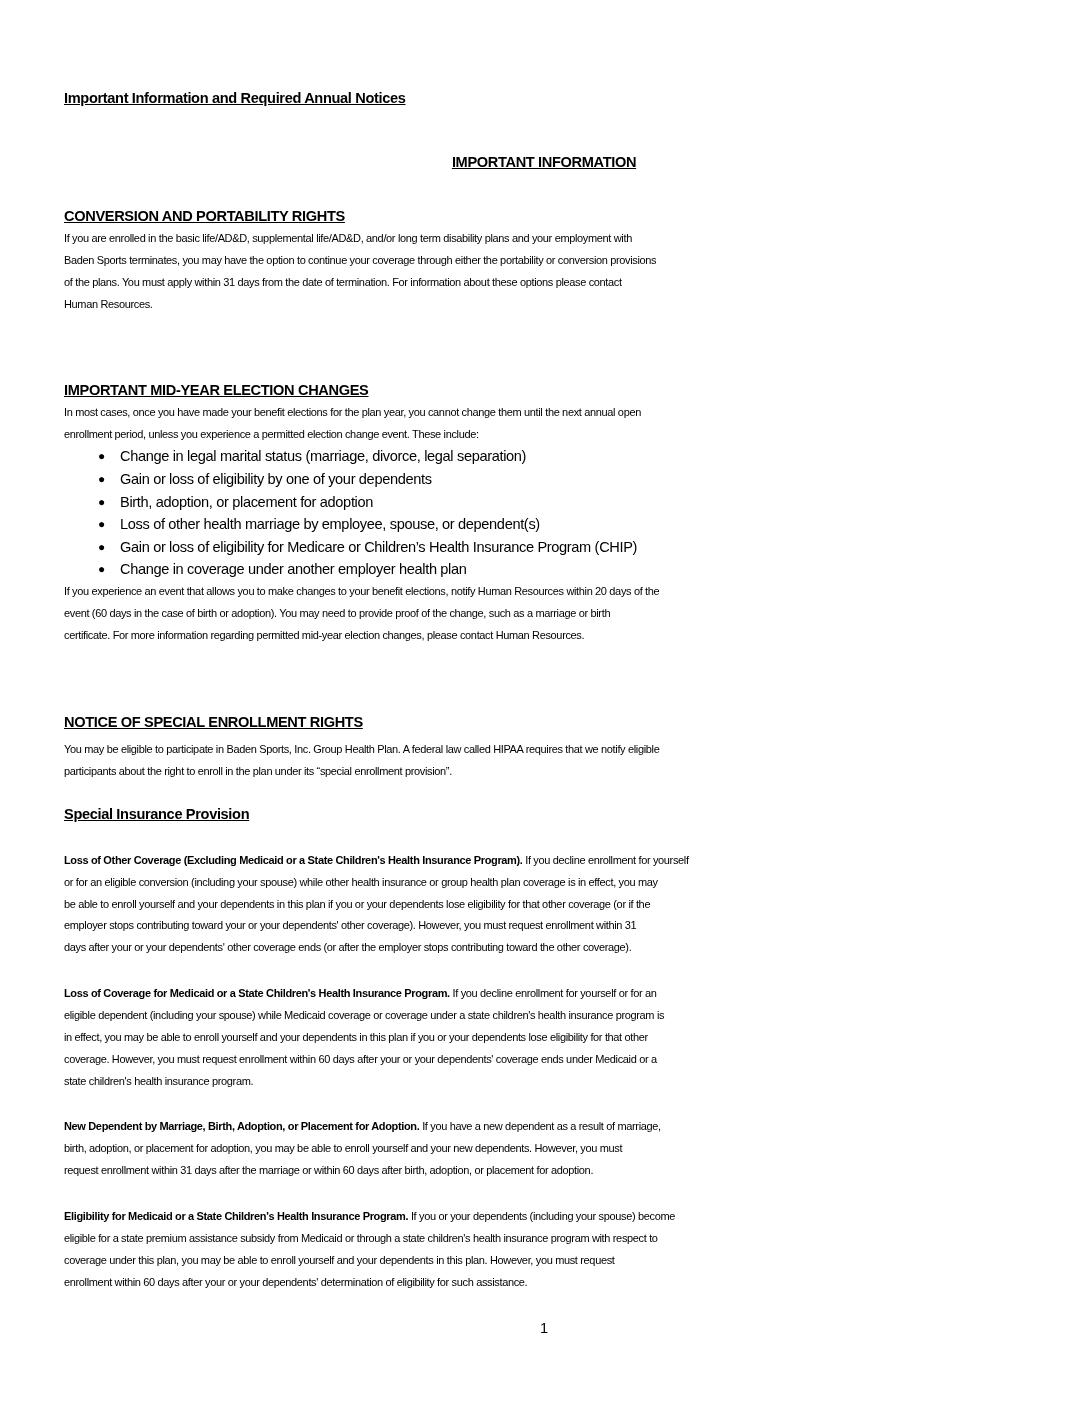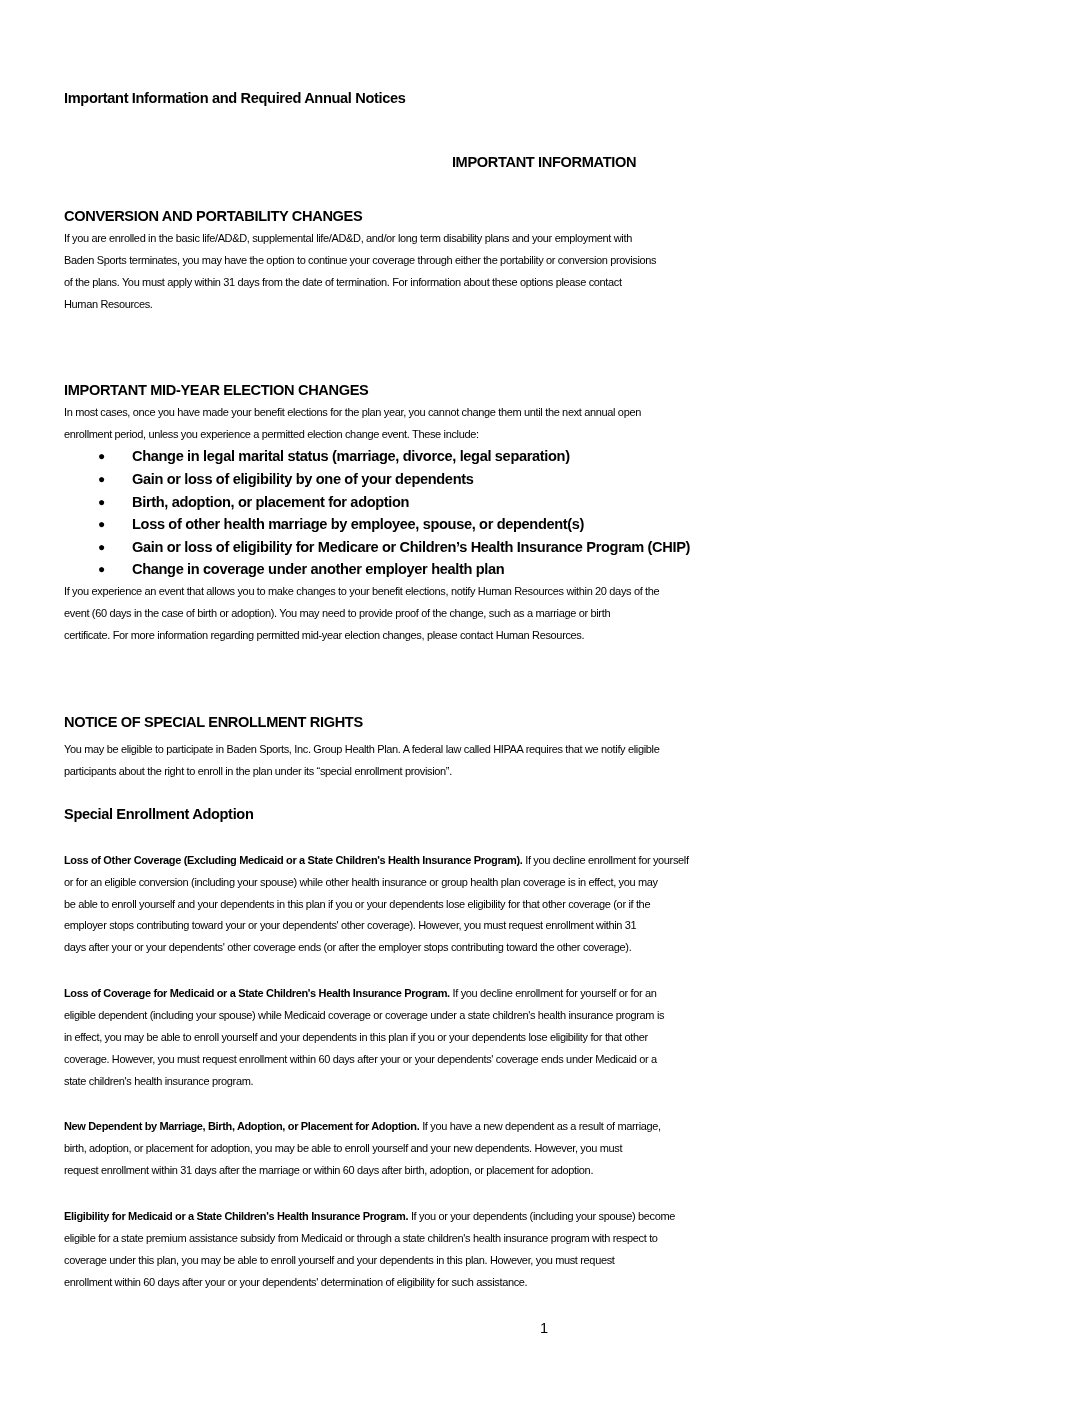--- a/index.html
+++ b/index.html
@@ -1,34 +1,34 @@
 <!DOCTYPE html>
 <html><head>
   <meta charset="utf-8">
   <style>
     html, body { margin: 0; padding: 0; background: #ffffff; }
     body { width: 1088px; height: 1408px; position: relative; overflow: hidden;
            font-family: "Liberation Sans Narrow", "Liberation Sans", sans-serif; color: #000; }
     .page { position: absolute; left: 64px; top: 0; width: 960px; }
-    .t { position: absolute; left: 0; font-size: 14.6px; white-space: nowrap; letter-spacing: -0.35px; line-height: 22px; }
+    .t { position: absolute; left: 0; font-size: 14.6px; white-space: nowrap; letter-spacing: -0.35px; line-height: 22px; text-decoration: underline; }
     .b { font-weight: bold; }
     .center { left: 0; width: 960px; text-align: center; }
     .line { position: absolute; left: 0; white-space: nowrap; font-size: 11px; letter-spacing: -0.35px; line-height: 22px; }
     .bullet { position: absolute; left: 34px; font-size: 12px; line-height: 22px; }
-    .bullet-text { position: absolute; left: 68px; white-space: nowrap; font-size: 14.6px; letter-spacing: -0.35px; line-height: 22px; font-weight: bold; }
+    .bullet-text { position: absolute; left: 56px; white-space: nowrap; font-size: 14.6px; letter-spacing: -0.35px; line-height: 22px; }
     .pagenum { position: absolute; left: 0; width: 960px; text-align: center; font-size: 14.6px; }
   </style>
 </head>
 <body>
 
 <div class="page">
   <div class="t b" style="top:87px">Important Information and Required Annual Notices</div>
   <div class="t b center" style="top:151px">IMPORTANT INFORMATION</div>
 
-  <div class="t b" style="top:205px">CONVERSION AND PORTABILITY CHANGES</div>
+  <div class="t b" style="top:205px">CONVERSION AND PORTABILITY RIGHTS</div>
   <div class="line" style="top:227px">If you are enrolled in the basic life/AD&amp;D, supplemental life/AD&amp;D, and/or long term disability plans and your employment with</div>
   <div class="line" style="top:249px">Baden Sports terminates, you may have the option to continue your coverage through either the portability or conversion provisions</div>
   <div class="line" style="top:271px">of the plans.  You must apply within 31 days from the date of termination.  For information about these options please contact</div>
   <div class="line" style="top:293px">Human Resources.</div>
 
   <div class="t b" style="top:379px">IMPORTANT MID-YEAR ELECTION CHANGES</div>
   <div class="line" style="top:401px">In most cases, once you have made your benefit elections for the plan year, you cannot change them until the next annual open</div>
   <div class="line" style="top:423px">enrollment period, unless you experience a permitted election change event.  These include:</div>
 
   <div>
@@ -46,21 +46,21 @@
     <span class="bullet-text" style="top:558px">Change in coverage under another employer health plan</span>
   </div>
 
   <div class="line" style="top:580px">If you experience an event that allows you to make changes to your benefit elections, notify Human Resources within 20 days of the</div>
   <div class="line" style="top:602px">event (60 days in the case of birth or adoption).  You may need to provide proof of the change, such as a marriage or birth</div>
   <div class="line" style="top:624px">certificate.  For more information regarding permitted mid-year election changes, please contact Human Resources.</div>
 
   <div class="t b" style="top:711px">NOTICE OF SPECIAL ENROLLMENT RIGHTS</div>
   <div class="line" style="top:738px">You may be eligible to participate in Baden Sports, Inc. Group Health Plan.  A federal law called HIPAA requires that we notify eligible</div>
   <div class="line" style="top:760px">participants about the right to enroll in the plan under its “special enrollment provision”.</div>
-  <div class="t b" style="top:803px">Special Enrollment Adoption</div>
+  <div class="t b" style="top:803px">Special Insurance Provision</div>
 
   <div class="line" style="top:849px">
     <b>Loss of Other Coverage (Excluding Medicaid or a State Children's Health Insurance Program).</b><span> If you decline enrollment for yourself</span>
   </div>
   <div class="line" style="top:871px">or for an eligible conversion (including your spouse) while other health insurance or group health plan coverage is in effect, you may</div>
   <div class="line" style="top:893px">be able to enroll yourself and your dependents in this plan if you or your dependents lose eligibility for that other coverage (or if the</div>
   <div class="line" style="top:914px">employer stops contributing toward your or your dependents' other coverage). However, you must request enrollment within 31</div>
   <div class="line" style="top:936px">days after your or your dependents' other coverage ends (or after the employer stops contributing toward the other coverage).</div>
 
   <div class="line" style="top:982px">

